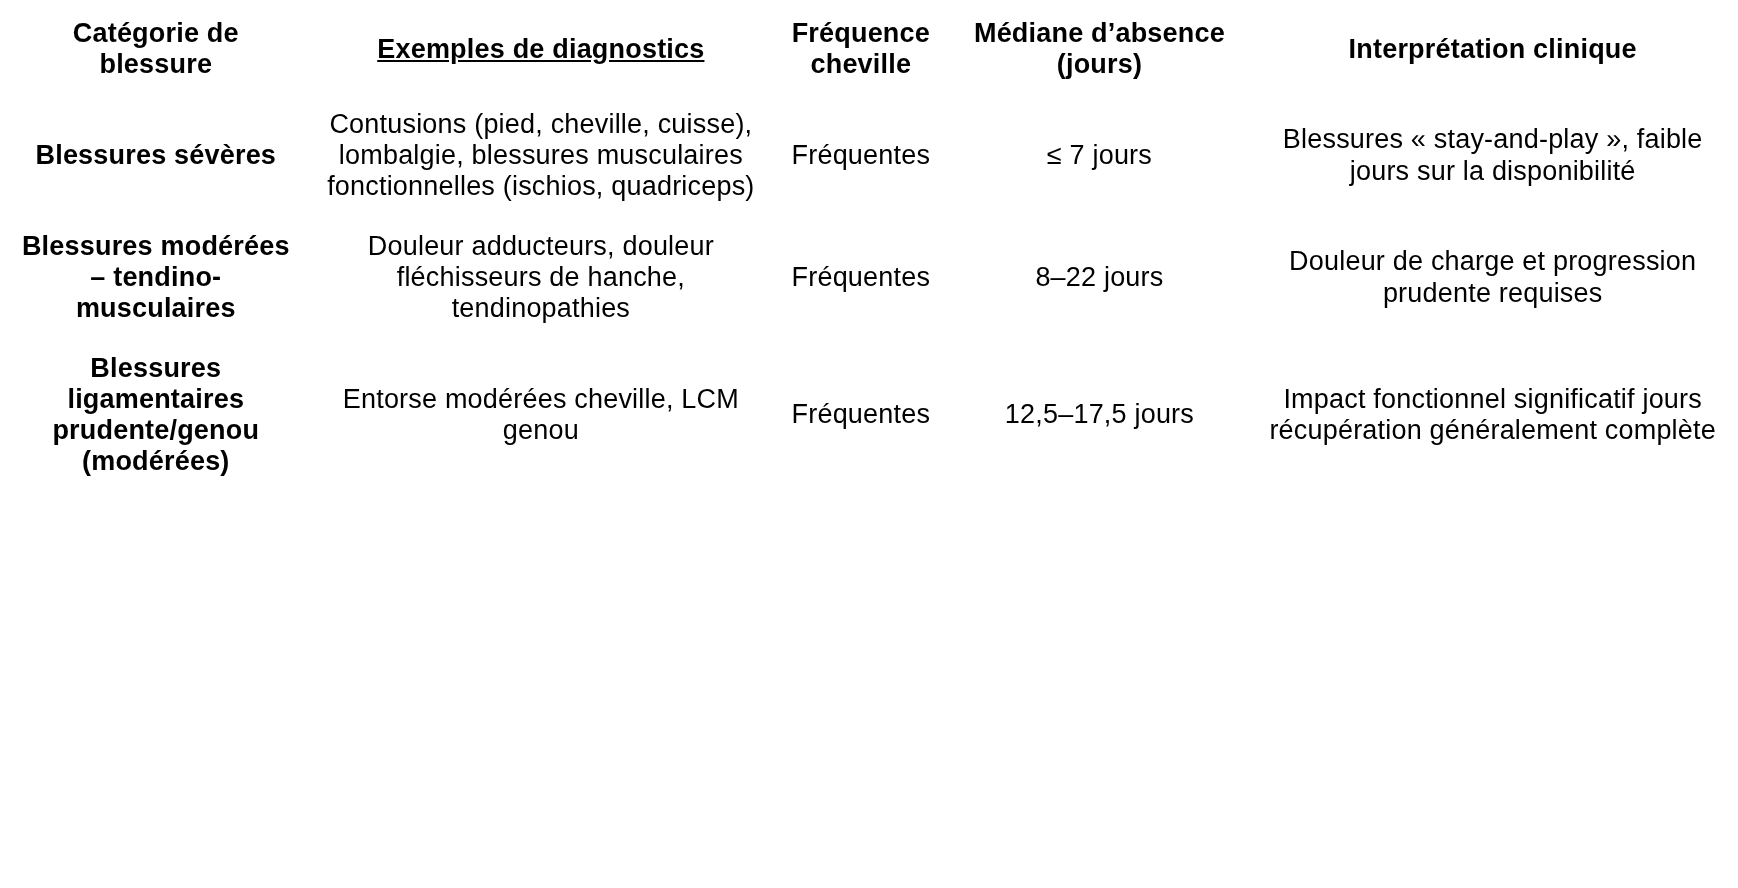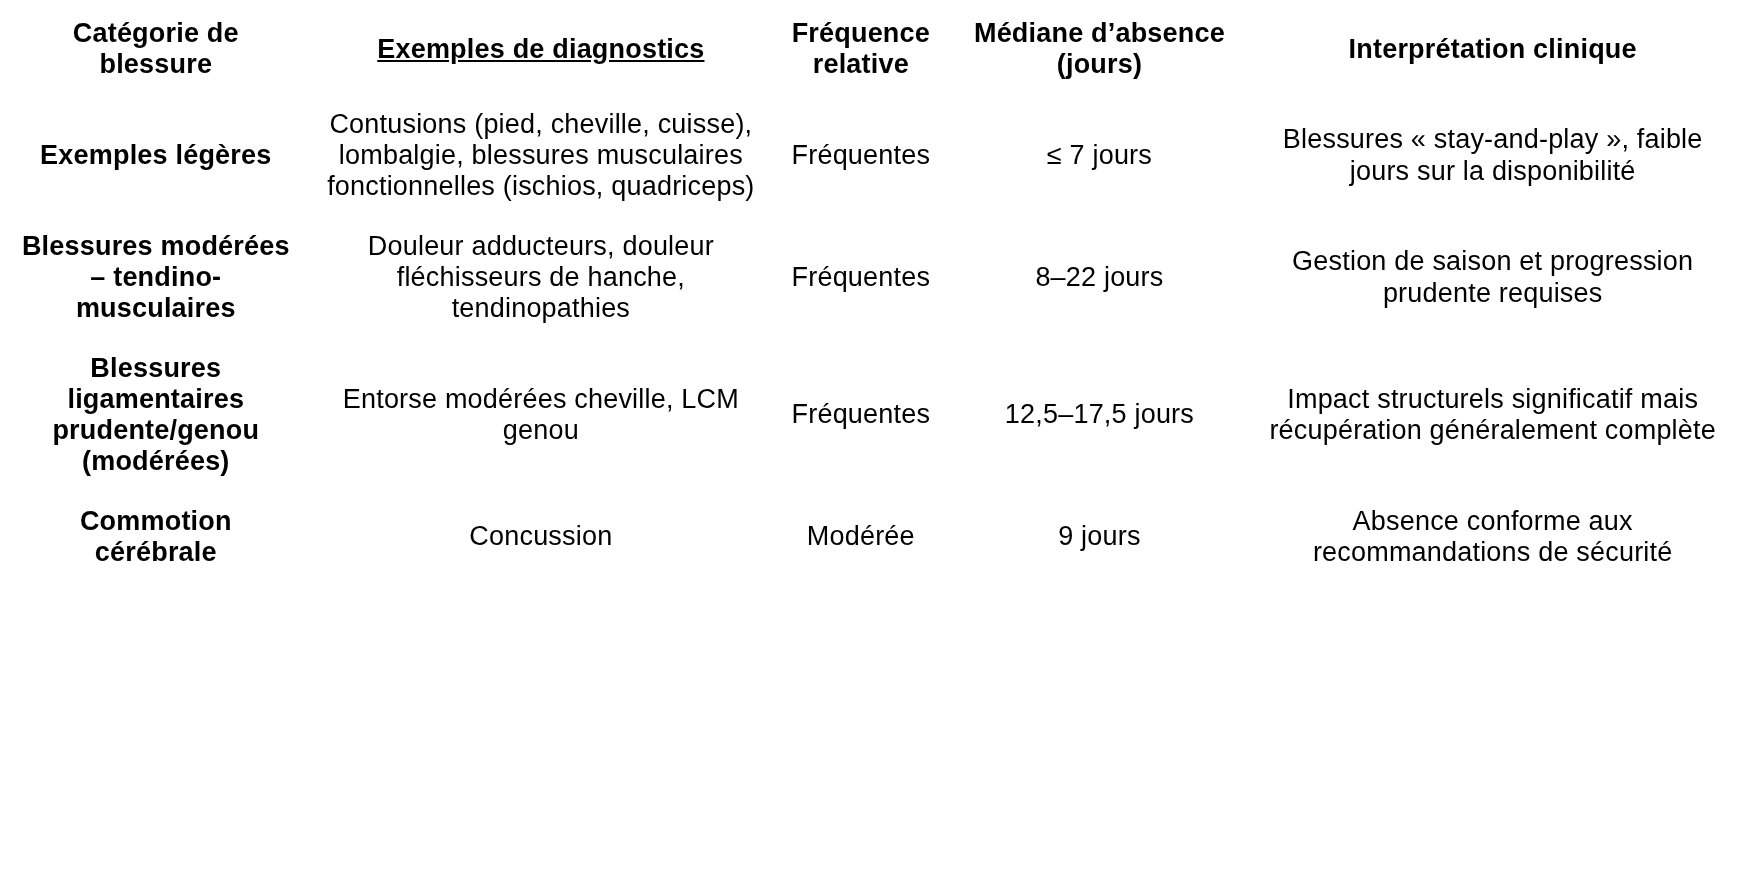--- a/index.html
+++ b/index.html
@@ -38,53 +38,46 @@
   .c5 { width: 28%; }
 </style>
 </head>
 <body>
 
 <div class="table">
 
   <div class="tr">
     <div class="th c1">Catégorie de blessure</div>
     <div class="th c2">Exemples de diagnostics</div>
-    <div class="th c3">Fréquence relative</div>
+    <div class="th c3">Fréquence cheville</div>
     <div class="th c4">Médiane d’absence (jours)</div>
     <div class="th c5">Interprétation clinique</div>
   </div>
 
   <div class="tr">
-    <div class="td cat">Exemples légères</div>
+    <div class="td cat">Blessures sévères</div>
     <div class="td">Contusions (pied, cheville, cuisse), lombalgie, blessures musculaires fonctionnelles (ischios, quadriceps)</div>
     <div class="td">Fréquentes</div>
     <div class="td">≤ 7 jours</div>
     <div class="td">Blessures « stay-and-play », faible jours sur la disponibilité</div>
   </div>
 
 
   <div class="tr">
     <div class="td cat">Blessures modérées – tendino-musculaires</div>
     <div class="td">Douleur adducteurs, douleur fléchisseurs de hanche, tendinopathies</div>
     <div class="td">Fréquentes</div>
     <div class="td">8–22 jours</div>
-    <div class="td">Gestion de saison et progression prudente requises</div>
+    <div class="td">Douleur de charge et progression prudente requises</div>
   </div>
 
   <div class="tr">
     <div class="td cat">Blessures ligamentaires prudente/genou (modérées)</div>
     <div class="td">Entorse modérées cheville, LCM genou</div>
     <div class="td">Fréquentes</div>
     <div class="td">12,5–17,5 jours</div>
-    <div class="td">Impact structurels significatif mais récupération généralement complète</div>
+    <div class="td">Impact fonctionnel significatif jours récupération généralement complète</div>
   </div>
 
 
 
-  <div class="tr">
-    <div class="td cat">Commotion cérébrale</div>
-    <div class="td">Concussion</div>
-    <div class="td">Modérée</div>
-    <div class="td">9 jours</div>
-    <div class="td">Absence conforme aux recommandations de sécurité</div>
-  </div>
 
 </div>
 
 </body></html>

